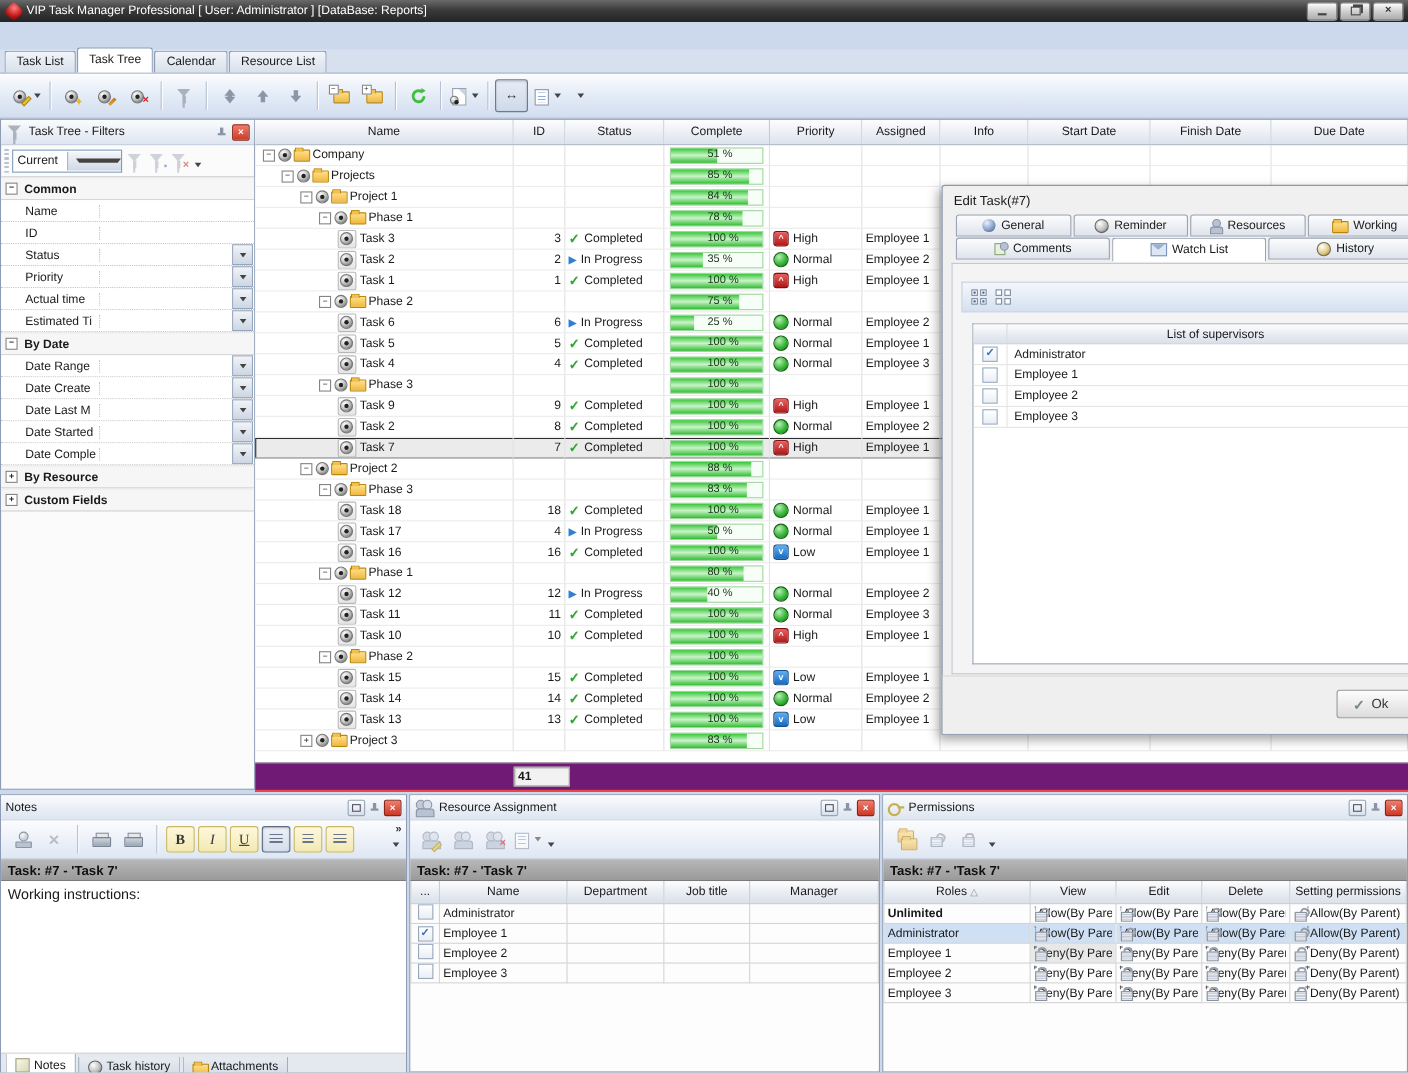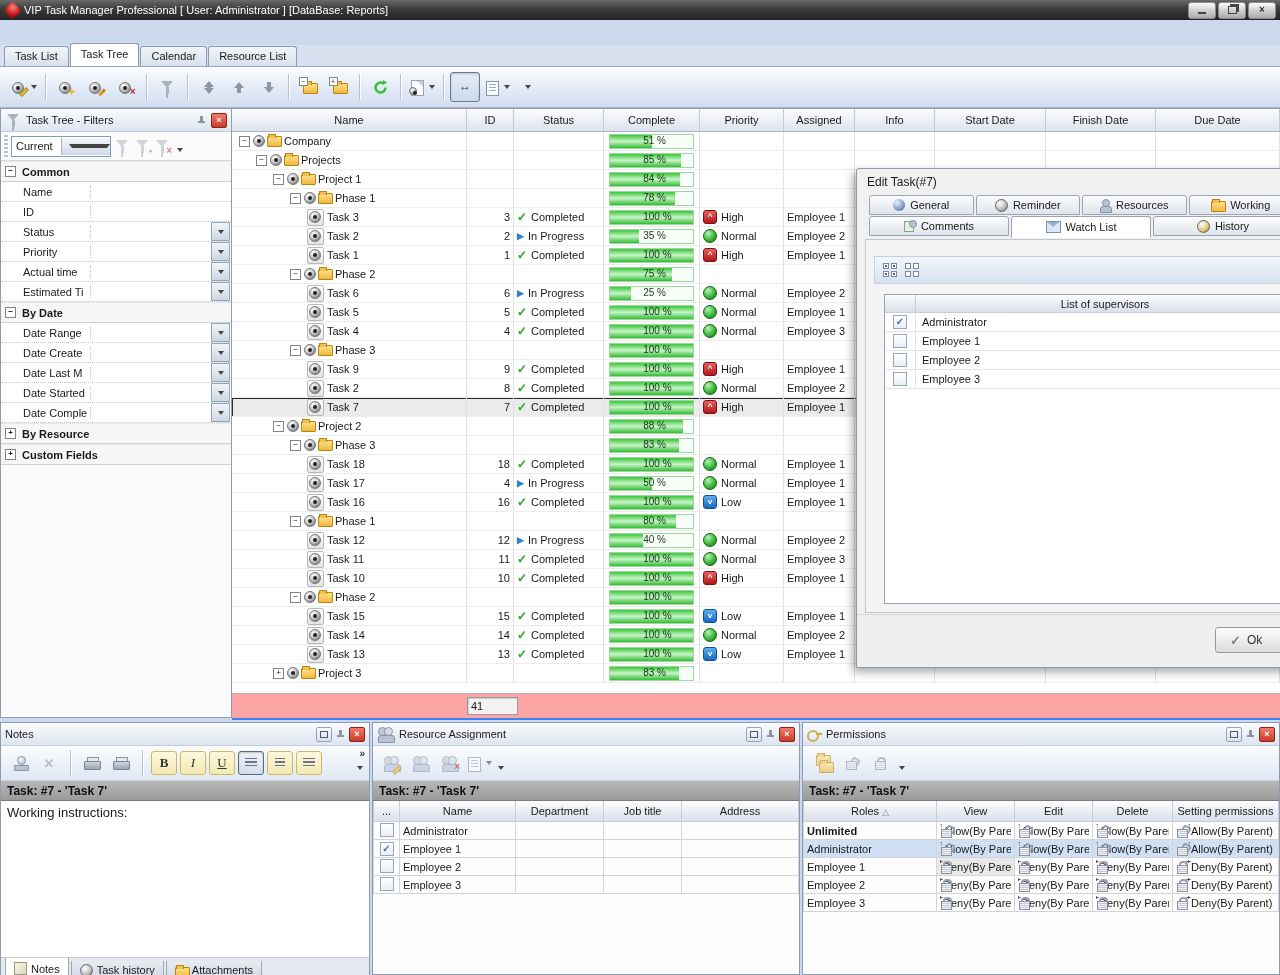--- a/index.html
+++ b/index.html
@@ -109,21 +109,21 @@
   .st-done{color:#2ea52e;font-size:12px;text-shadow:0 1px 0 #cfe8cf;}
   .st-prog{color:#2f7fd4;font-size:9px;}
   .bar{position:relative;flex:1;height:13px;margin:0 2px;border:1px solid #9fd89f;background:#f7fdf7;}
   .bar .fill{position:absolute;left:0;top:0;bottom:0;background:linear-gradient(180deg,#38c638,#c9f4c9 48%,#32bc32);}
   .bar .blbl{position:absolute;left:40%;top:0;font-size:10px;line-height:12px;color:#1c351c;}
   .priic{width:12px;height:12px;flex:none;margin-right:4px;border-radius:3px;color:#fff;font-size:8px;font-weight:bold;
     display:flex;align-items:center;justify-content:center;line-height:1;}
   .pri-High{background:linear-gradient(180deg,#e86060,#b01818);border:1px solid #801010;}
   .pri-Low{background:linear-gradient(180deg,#60b0f0,#1868c0);border:1px solid #10508c;}
   .pri-Normal{border-radius:50%;background:radial-gradient(circle at 35% 30%,#b8f0b8,#38b838 55%,#187818);border:1px solid #156015;}
-  #grid-footer{position:absolute;left:0;top:584px;width:100%;height:24px;background:#fca5a5;border-top:1px solid #b4b4b4;border-bottom:2px solid #3b82f6;}
+  #grid-footer{position:absolute;left:0;top:584px;width:100%;height:24px;background:#701a75;border-top:1px solid #b4b4b4;border-bottom:2px solid #ef4444;font-weight:bold;}
   #count-box{position:absolute;left:235px;top:3px;width:46px;height:16px;background:#f2f2f2;border:1px solid #9a9a9a;
     box-shadow:inset 1px 1px 1px rgba(0,0,0,.15);padding-left:3px;line-height:16px;}
   
   .panel{position:absolute;background:#fdfdfd;border:1px solid #8d9cb4;box-sizing:border-box;}
   .pbtns{display:flex;align-items:center;gap:3px;}
   .resbtn{width:14px;height:13px;border:1px solid #98a4b4;border-radius:2px;background:linear-gradient(180deg,#fafbfd,#d8e0ec);position:relative;}
   .resbtn::after{content:'';position:absolute;left:3px;top:3px;width:6px;height:5px;border:1px solid #556;}
   .ptoolbar{height:34px;background:linear-gradient(180deg,#fbfcfe,#dfe7f3);border-bottom:1px solid #ccd5e2;
     display:flex;align-items:center;padding-left:6px;gap:3px;position:relative;}
   .taskhdr{height:19px;background:linear-gradient(180deg,#b8b8b8,#9a9a9a);border-bottom:1px solid #7a7a7a;
@@ -1427,21 +1427,21 @@
           <col style="width:88px">
           <col style="width:78px">
           <col>
         </colgroup>
       <thead>
           <tr id="ra-head">
             <th>...</th>
             <th>Name</th>
             <th>Department</th>
             <th>Job title</th>
-            <th>Address</th>
+            <th>Manager</th>
           </tr>
         </thead>
       <tbody id="ra-body">
           <tr>
             <td style="text-align: center;"><span class="cb"></span></td>
             <td>Administrator</td>
             <td></td>
             <td></td>
             <td></td>
           </tr>

